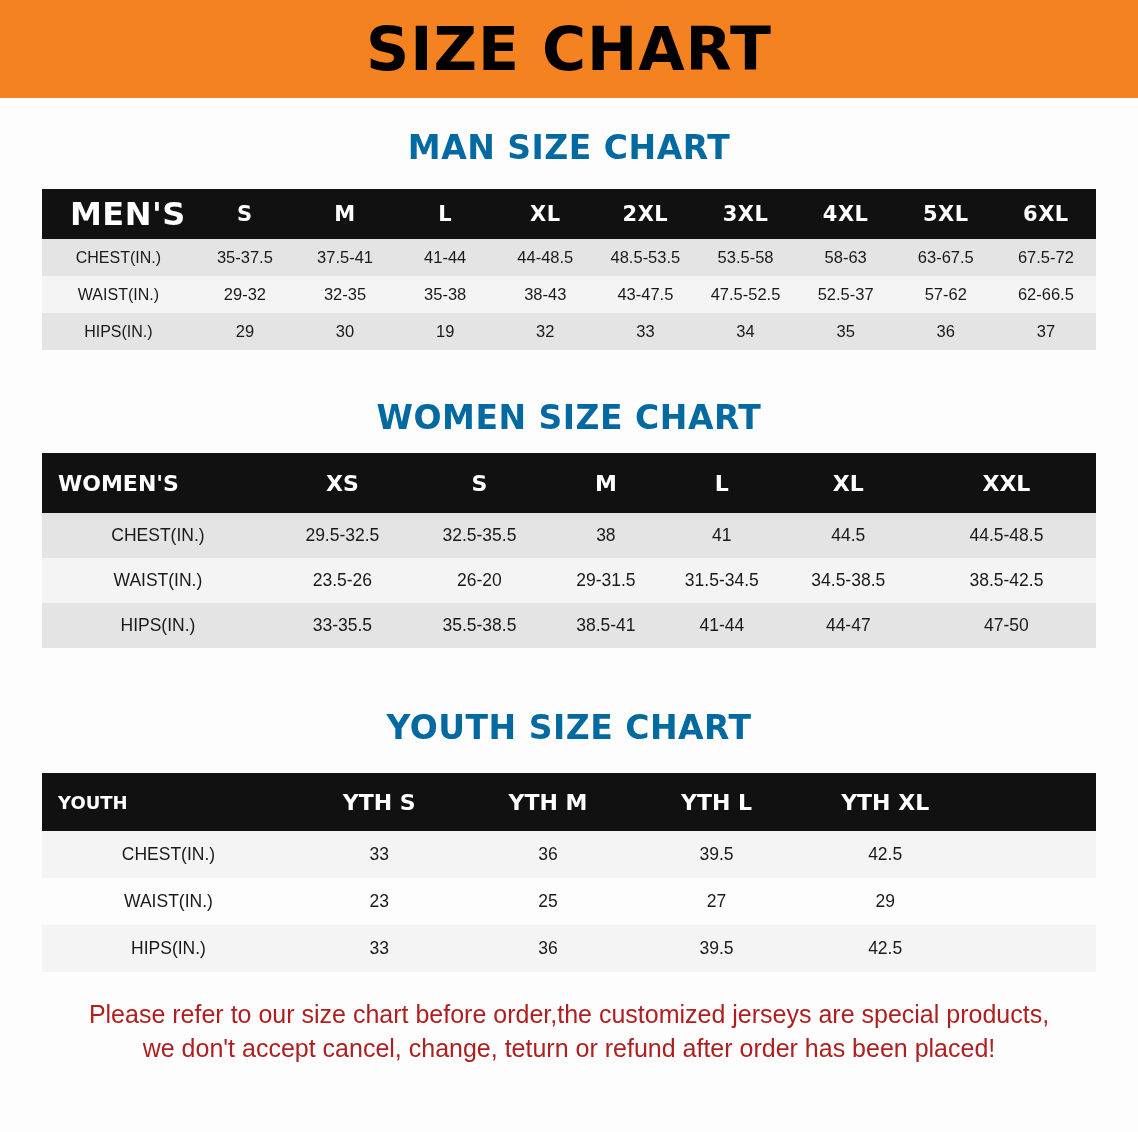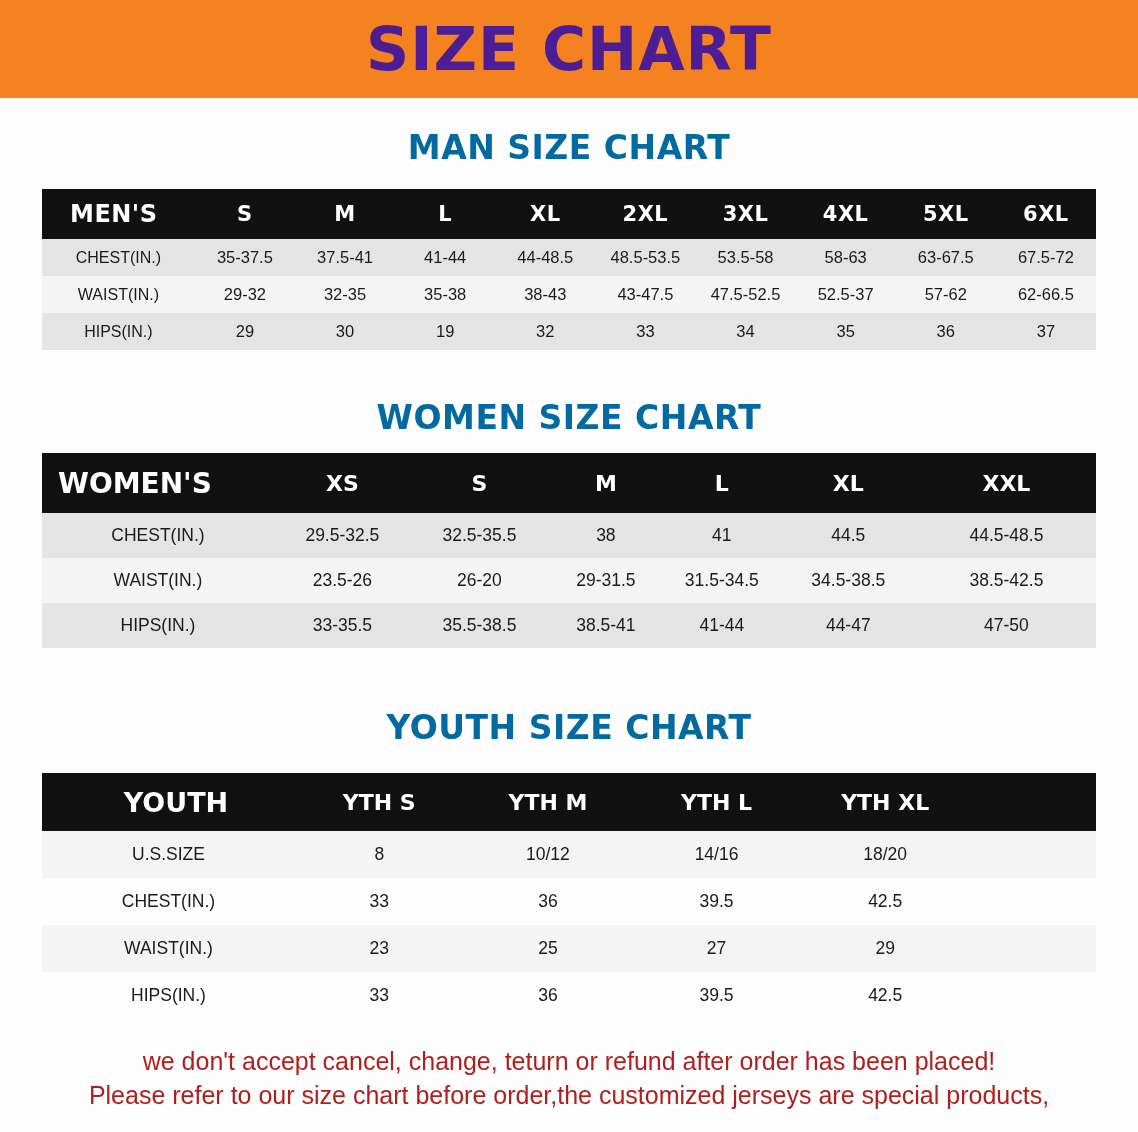--- a/index.html
+++ b/index.html
@@ -27,21 +27,21 @@
     height: 98px;
     display: flex;
     align-items: center;
     justify-content: center;
   }
   .banner-title {
     font-family: "DejaVu Sans", sans-serif;
     font-weight: 700;
     font-size: 60px;
     letter-spacing: 1px;
-    color: #4c1d95;
+    color: #000000;
     line-height: 1;
   }
 
   
   .section-title {
     text-align: center;
     font-family: "DejaVu Sans", sans-serif;
     font-weight: 700;
     font-size: 33px;
     color: #0369a1;
@@ -75,36 +75,36 @@
     text-align: center;
     font-family: "Liberation Sans", sans-serif;
     color: #1a1a1a;
   }
   tbody td.rowlabel {
     text-align: center;
   }
 
   
   .men thead th { font-size: 21px; height: 48px; letter-spacing: 0.5px; }
-  .men thead th.rowlabel { font-size: 24px; padding-left: 28px; }
+  .men thead th.rowlabel { font-size: 32px; padding-left: 28px; }
   .men tbody td { font-size: 16.5px; height: 35px; }
   .men tbody tr:nth-child(odd)  td { background: #e4e4e4; }
   .men tbody tr:nth-child(even) td { background: #f4f4f4; }
   .men tbody td.rowlabel { font-size: 16px; }
 
   
   .women thead th { font-size: 22px; height: 58px; }
-  .women thead th.rowlabel { font-size: 28px; }
+  .women thead th.rowlabel { font-size: 22px; }
   .women tbody td { font-size: 17.5px; height: 43px; }
   .women tbody tr:nth-child(odd)  td { background: #e4e4e4; }
   .women tbody tr:nth-child(even) td { background: #f4f4f4; }
 
   
   .youth thead th { font-size: 22px; height: 56px; }
-  .youth thead th.rowlabel { font-size: 27px; text-align: center; }
+  .youth thead th.rowlabel { font-size: 18px; }
   .youth tbody td { font-size: 17.5px; height: 45px; }
   .youth tbody tr:nth-child(odd)  td { background: #f4f4f4; }
   .youth tbody tr:nth-child(even) td { background: #fdfdfd; }
 
   
   .note {
     margin: 26px 40px 0 40px;
     color: #b01f1f;
     font-family: "Liberation Sans", sans-serif;
     font-size: 25px;
@@ -263,28 +263,20 @@
           <th class="rowlabel">YOUTH</th>
           <th>YTH S</th>
           <th>YTH M</th>
           <th>YTH L</th>
           <th>YTH XL</th>
           <th></th>
         </tr>
       </thead>
       <tbody>
         <tr>
-          <td class="rowlabel">U.S.SIZE</td>
-          <td>8</td>
-          <td>10/12</td>
-          <td>14/16</td>
-          <td>18/20</td>
-          <td></td>
-        </tr>
-        <tr>
           <td class="rowlabel">CHEST(IN.)</td>
           <td>33</td>
           <td>36</td>
           <td>39.5</td>
           <td>42.5</td>
           <td></td>
         </tr>
         <tr>
           <td class="rowlabel">WAIST(IN.)</td>
           <td>23</td>
@@ -299,17 +291,17 @@
           <td>36</td>
           <td>39.5</td>
           <td>42.5</td>
           <td></td>
         </tr>
       </tbody>
     </table>
   </div>
 
   <div class="note">
+    <span>Please refer to our size chart before order,the customized jerseys are special products,</span>
     <span>we don't accept cancel, change, teturn or refund after order has been placed!</span>
-    <span>Please refer to our size chart before order,the customized jerseys are special products,</span>
   </div>
 
 </div>
 
 </body></html>

